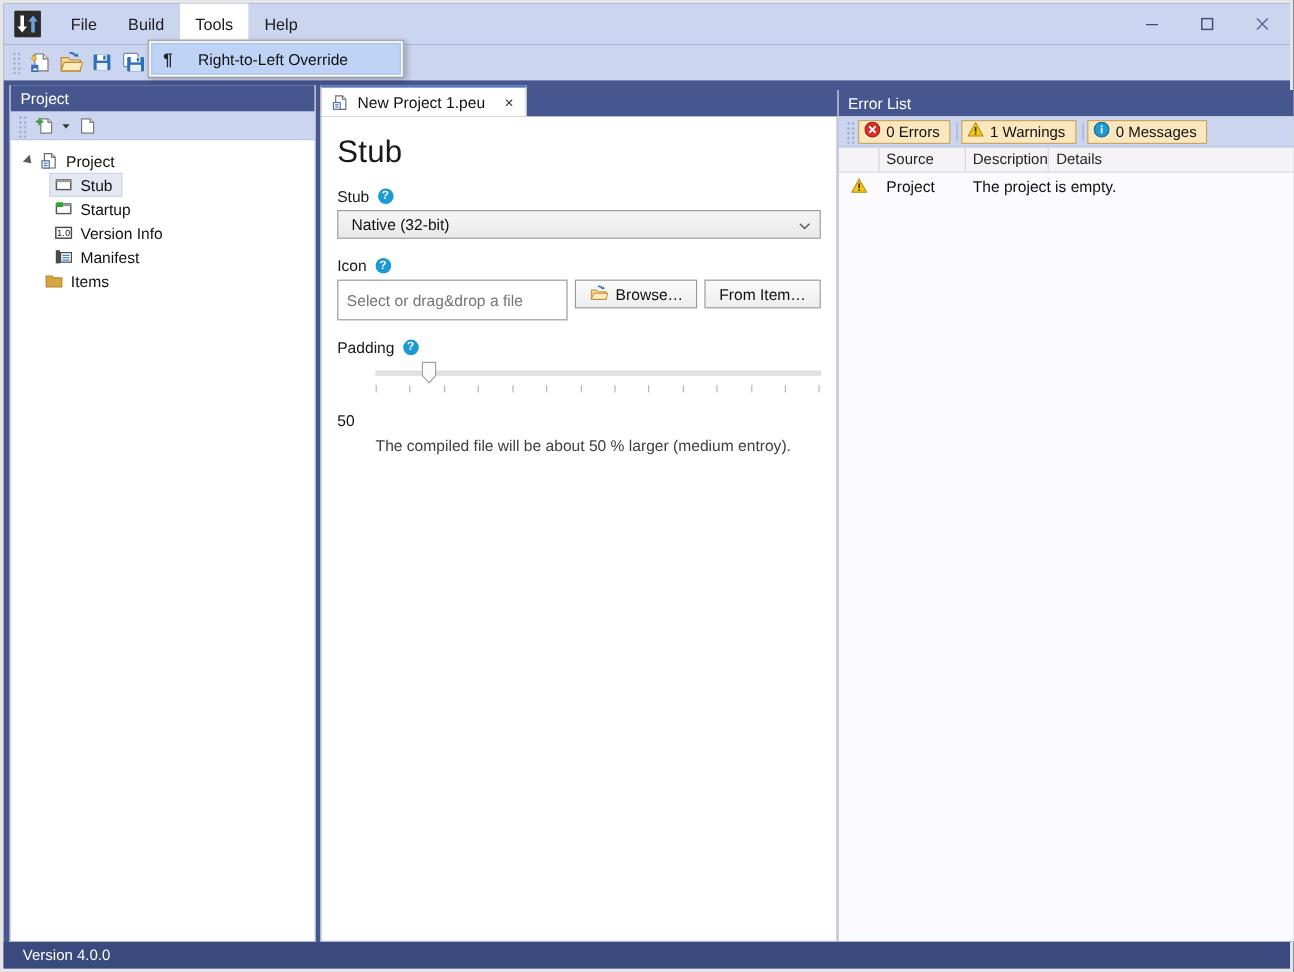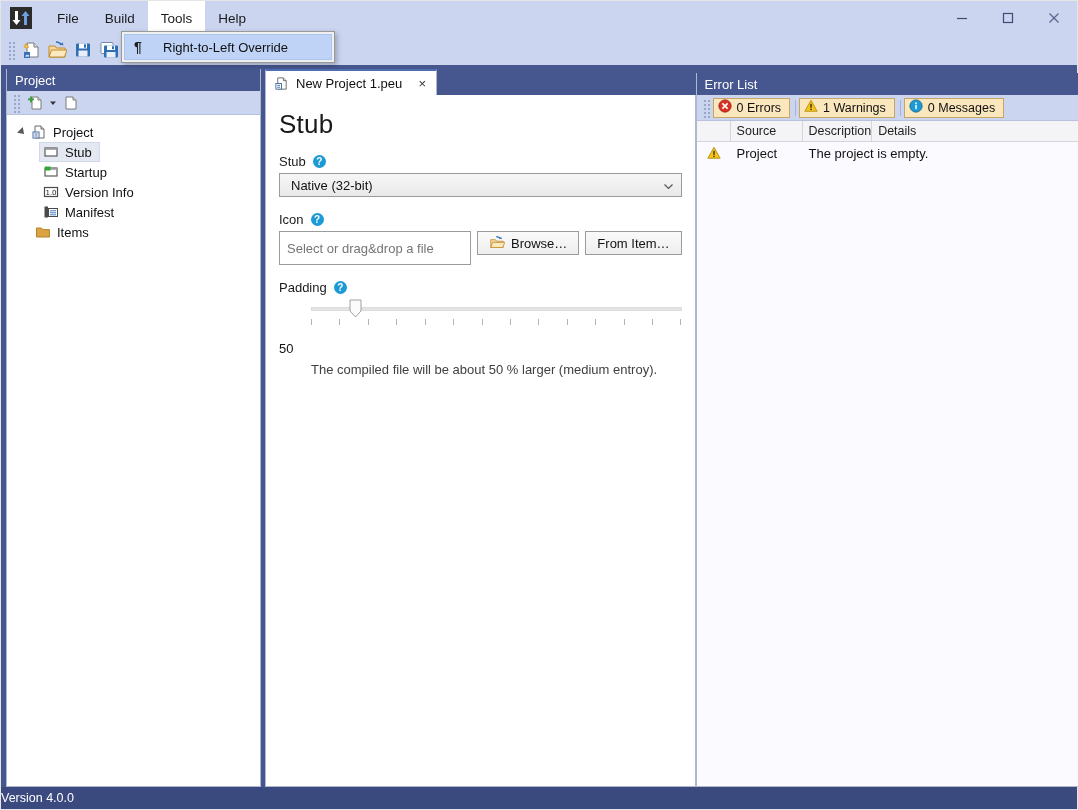--- a/index.html
+++ b/index.html
@@ -7,21 +7,21 @@
     width: 1078px; height: 810px;
     font-family: "Liberation Sans", sans-serif;
     font-size: 13px;
     overflow: hidden;
     background: #4f5f8f;
   }
   .app {
     width: 1078px; height: 810px;
     position: relative;
     background: #46568f;
-    border: 1px solid #e5e5e5;
+    border: 3px solid #e5e5e5;
     display: flex; flex-direction: column;
   }
 
   
   .titlebar {
     height: 34px; flex: 0 0 34px;
     background: #cbd5ef;
     display: flex; align-items: center;
     position: relative;
     border-bottom: none;
@@ -348,21 +348,21 @@
     display: flex; align-items: center;
     padding: 0 10px; font-size: 13px;
     color: #ffffff; background: #56669b;
   }
   .btab.active { background: #ffffff; color: #111; }
   .statusbar {
     height: 22px; flex: 0 0 22px;
     background: #3b4a7e;
     color: #ffffff; font-size: 12.5px;
     display: flex; align-items: center;
-    padding-left: 0;
+    padding-left: 16px;
   }
 </style>
 </head>
 <body>
 
 <div class="app">
 
   <div class="titlebar">
     <div class="app-icon">
       <svg width="22" height="22" viewBox="0 0 22 22">

